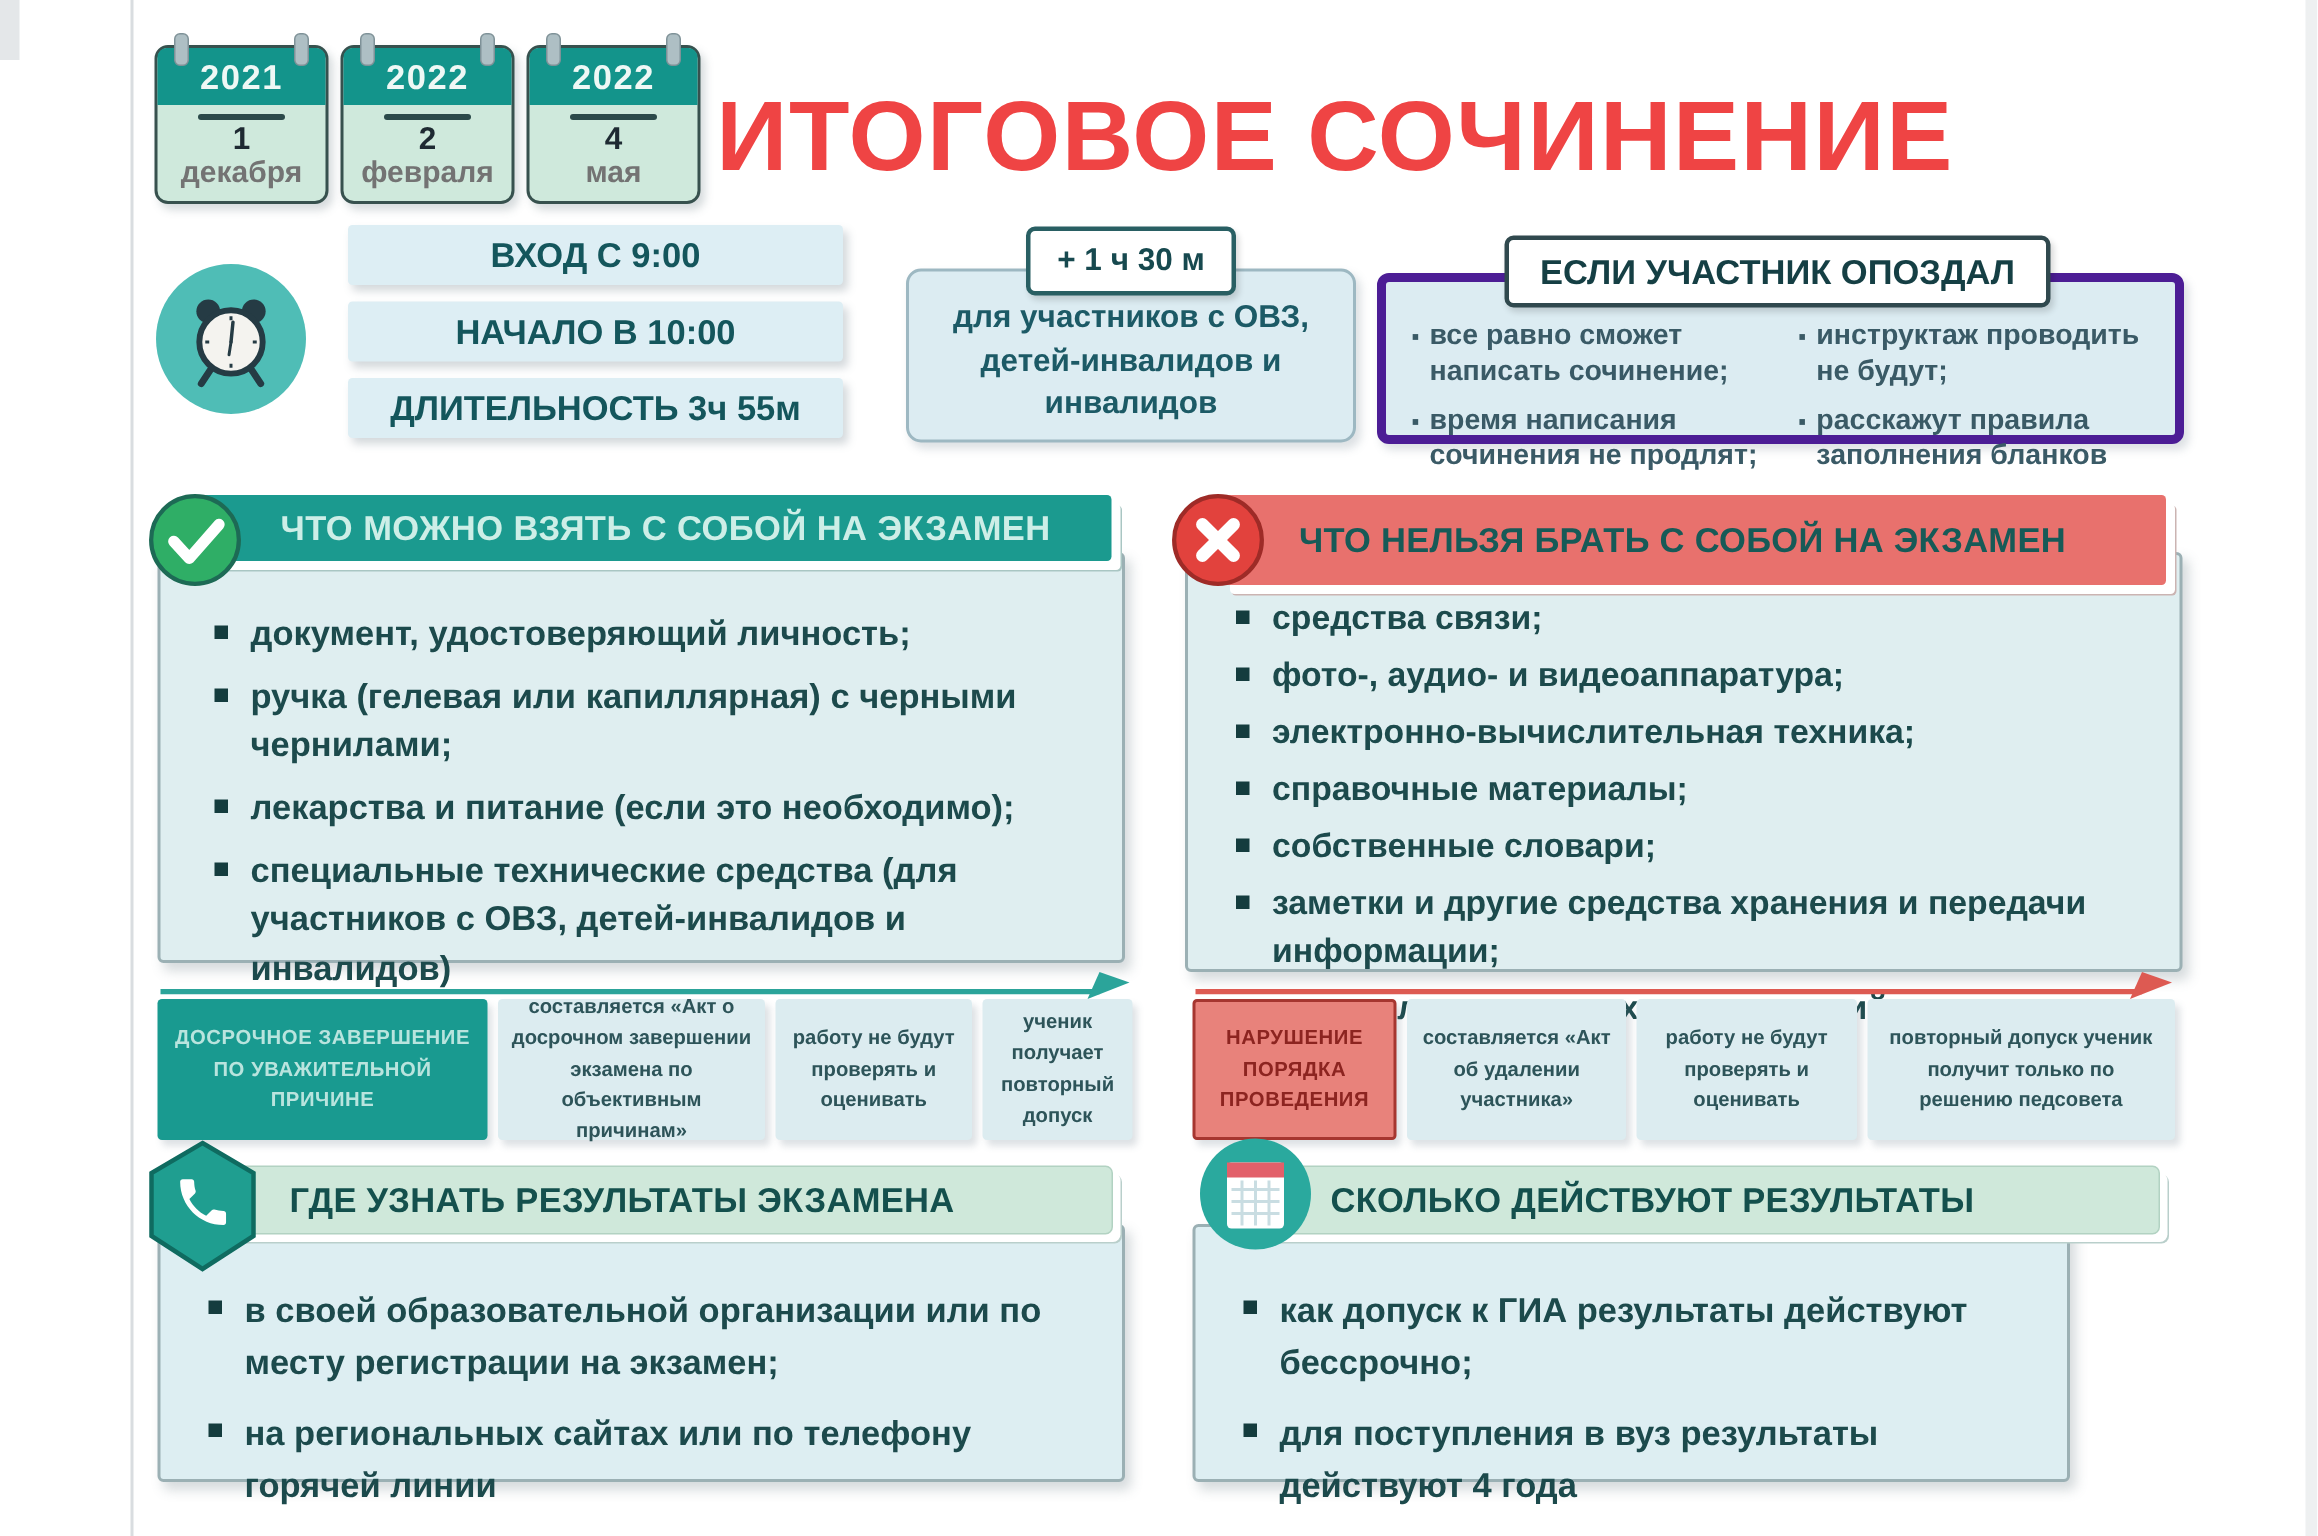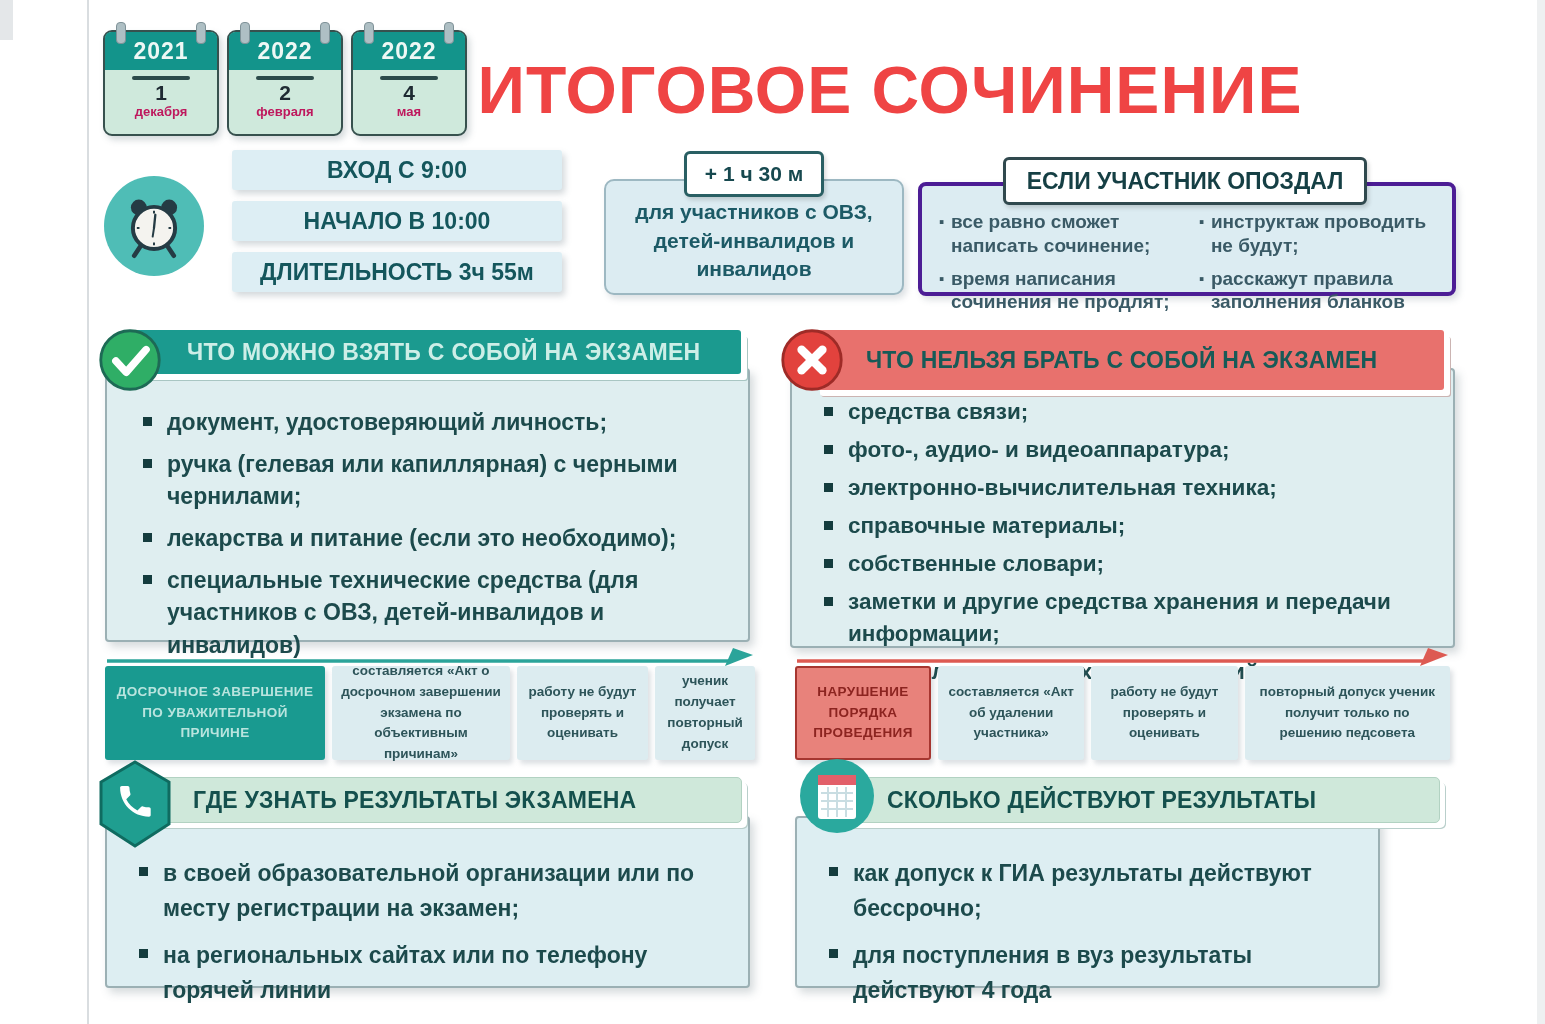--- a/index.html
+++ b/index.html
@@ -12,21 +12,21 @@
 
   
   .cal{position:absolute;top:30px;width:112px;height:102px;border:2.5px solid #37514e;border-radius:9px;
        background:#cfe9dc;box-shadow:3px 4px 6px rgba(90,110,120,.25);}
   .cal-top{height:38px;background:#13948b;border-radius:6px 6px 0 0;display:flex;align-items:center;justify-content:center;
            font-weight:800;font-size:23px;color:#eef8f5;letter-spacing:1px;}
   .cal-pin{position:absolute;top:-10px;width:8px;height:20px;background:#aebfc4;border:1px solid #7f9298;border-radius:4px;}
   .cal-pin.l{left:11px;} .cal-pin.r{right:11px;}
   .cal-line{width:58px;height:4px;background:#2b4a4a;border-radius:2px;margin:6px auto 2px auto;}
   .cal-day{text-align:center;font-weight:800;font-size:21px;color:#1e2a32;line-height:1.05;}
-  .cal-month{text-align:center;font-weight:800;font-size:13px;color:#be185d;}
+  .cal-month{text-align:center;font-weight:800;font-size:20px;color:#737373;}
 
   
   .title{position:absolute;left:470px;top:52px;width:840px;text-align:center;
          font-size:66px;font-weight:800;color:#ef4444;letter-spacing:1px;white-space:nowrap;}
 
   
   .clock-wrap{position:absolute;left:104px;top:176px;width:100px;height:100px;border-radius:50%;
               background:#4fbdb6;display:flex;align-items:center;justify-content:center;}
   .bar{position:absolute;left:232px;width:330px;height:40px;background:#ddeef4;border-radius:3px;
        box-shadow:3px 4px 6px rgba(100,120,130,.28);display:flex;align-items:center;justify-content:center;
@@ -40,21 +40,21 @@
   .extra-box{position:absolute;left:604px;top:179px;width:300px;height:116px;background:#dcecf2;
              border:2px solid #9db8c2;border-radius:10px;z-index:2;box-shadow:3px 4px 6px rgba(100,120,130,.22);
              display:flex;align-items:center;justify-content:center;text-align:center;
              font-weight:600;font-size:21px;color:#1c5a66;line-height:1.35;padding:12px 10px 4px 10px;box-sizing:border-box;}
 
   
   .late-badge{position:absolute;left:1003px;top:157px;width:358px;height:42px;background:#ffffff;
               border:3.5px solid #30494e;border-radius:6px;z-index:3;display:flex;align-items:center;justify-content:center;
               font-weight:800;font-size:23px;color:#153f44;box-shadow:2px 3px 4px rgba(0,0,0,.15);}
   .late-box{position:absolute;left:918px;top:182px;width:538px;height:114px;background:#dcecf2;
-            border:4px solid #4c1d95;border-radius:8px;z-index:2;box-sizing:border-box;
+            border:6px solid #4c1d95;border-radius:8px;z-index:2;box-sizing:border-box;
             padding:24px 12px 6px 16px;box-shadow:3px 4px 6px rgba(100,120,130,.22);}
   .late-grid{display:grid;grid-template-rows:repeat(2,auto);grid-auto-flow:column;column-gap:22px;row-gap:9px;}
   .late-item{position:relative;padding-left:13px;font-weight:600;font-size:19px;color:#3a5a66;line-height:1.25;}
   .late-item::before{content:"·";position:absolute;left:0;top:-4px;font-size:26px;font-weight:800;color:#3a5a66;}
 
   
   .head-teal{position:absolute;left:129px;top:330px;width:612px;height:44px;background:#1b9a8f;border-radius:3px;z-index:2;
              display:flex;align-items:center;padding-left:58px;box-sizing:border-box;
              font-weight:800;font-size:23px;color:#cdeee7;letter-spacing:.3px;
              box-shadow:6px 6px 0 #ffffff,7px 7px 0 #a9c6c3;}

